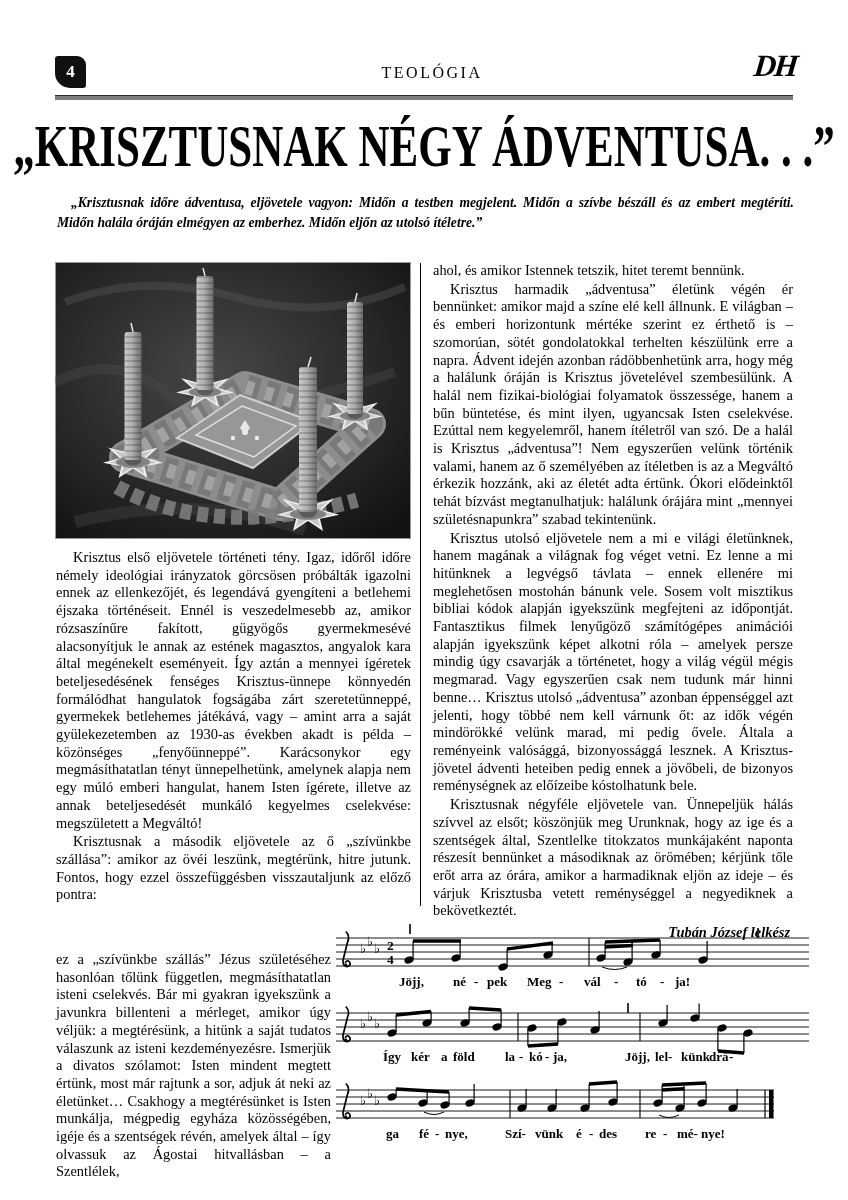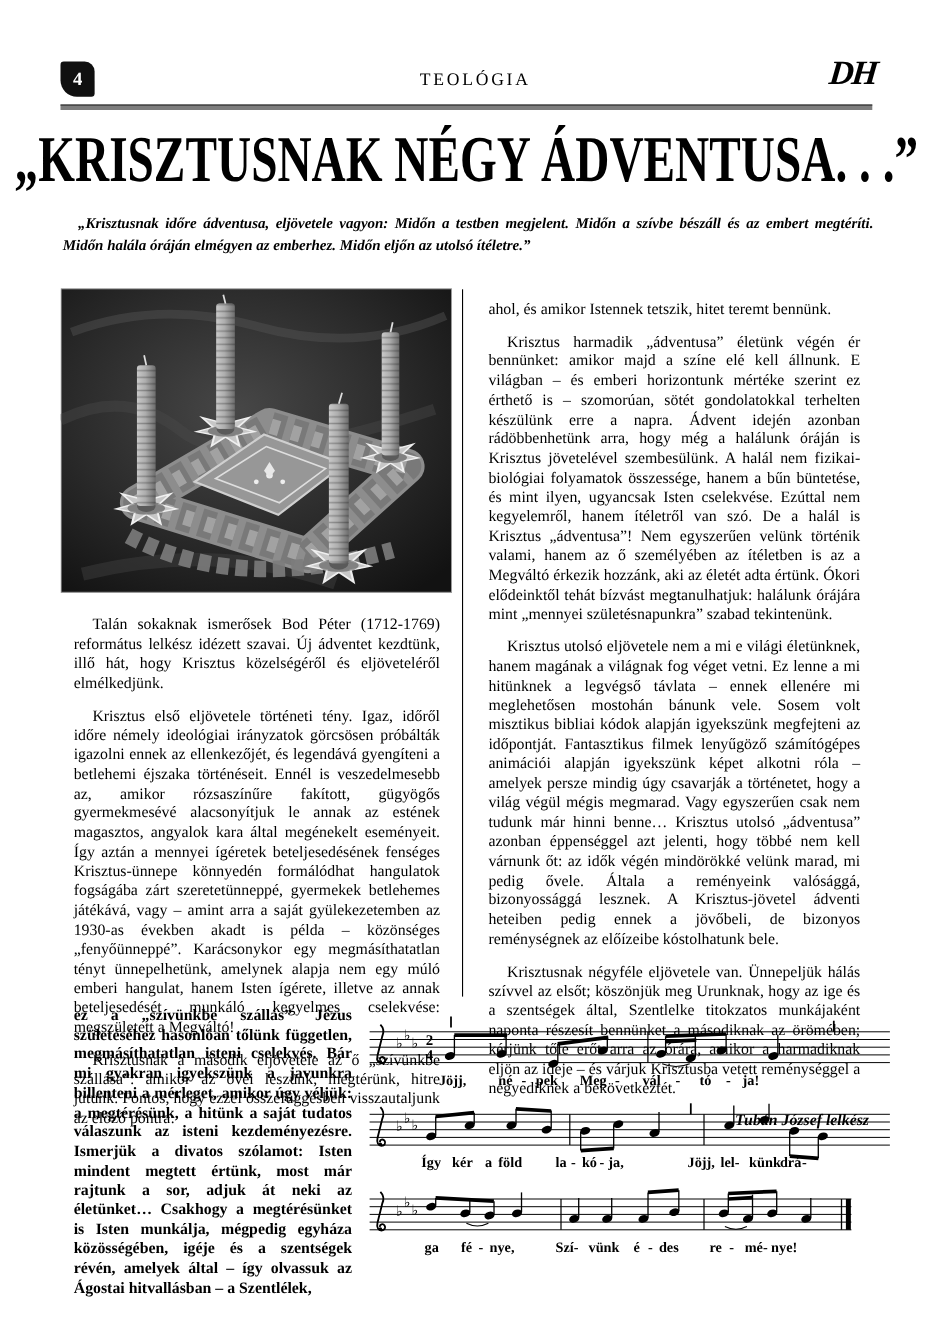--- a/index.html
+++ b/index.html
@@ -12,25 +12,25 @@
   .section-title{left:16px;right:0;top:64px;text-align:center;font-size:16px;letter-spacing:2.5px;}
   .logo{right:52px;top:48px;font-size:31px;font-weight:bold;font-style:italic;
        transform:skewX(-6deg);letter-spacing:-2px;}
   .header-rule{left:55px;width:738px;top:95px;height:4px;background:#7d7d7d;border-top:1px solid #2a2a2a;}
   .main-title{left:0;width:848px;top:112px;text-align:center;font-size:43px;font-weight:bold;
        transform:scale(1.0,1.38);transform-origin:50% 0;letter-spacing:0px;white-space:nowrap;}
   .lede{left:57px;width:737px;top:193px;font-size:13.6px;line-height:1.5;font-weight:bold;
        font-style:italic;text-align:justify;text-indent:14px;}
   .photo{left:55px;top:262px;width:356px;height:277px;}
   .col-left-wide{left:55px;top:548px;width:357px;}
-  .col-left-narrow{left:55px;top:903px;width:277px;font-weight:bold;}
+  .col-left-narrow{left:55px;top:950px;width:277px;}
   .col-right{left:432px;top:261px;width:362px;}
   .divider{left:420px;top:263px;width:1px;height:643px;background:#000;}
   .bodytext{font-size:14.4px;line-height:17.7px;text-align:justify;}
-  .para{margin:12px;}
+  .para{margin:1px;}
   .ind{text-indent:17px;}
   .it{}
   .signature{text-align:right;font-weight:bold;font-style:italic;margin-top:4px;padding-right:4px;}
   .music{left:333px;top:916px;width:480px;height:272px;}
 </style>
 </head>
 <body>
 
 <div class="abs page-number">4</div>
 <div class="abs section-title">TEOLÓGIA</div>
@@ -94,21 +94,20 @@
   <rect x="69.5" y="70" width="17" height="128" rx="3" fill="url(#ribs)"></rect>
   <line x1="78" y1="70" x2="76" y2="61" stroke="#ddd" stroke-width="1.6"></line>
   <use href="#star" transform="translate(253,250) scale(1.35,0.9)"></use>
   <ellipse cx="253" cy="252" rx="18" ry="6" fill="#000" opacity="0.35"></ellipse>
   <rect x="244" y="105" width="18" height="145" rx="3" fill="url(#cG)"></rect>
   <rect x="244" y="105" width="18" height="145" rx="3" fill="url(#ribs)"></rect>
   <line x1="253" y1="105" x2="256" y2="95" stroke="#ddd" stroke-width="1.6"></line>
 </svg>
 
 <div class="abs col-left-wide bodytext">
-    <p class="para ind"><span>Talán sokaknak ismerősek </span><span class="it">Bod Péter</span><span> (1712-1769) református lelkész idézett szavai. Új ádventet kezdtünk, illő hát, hogy Krisztus közelségéről és eljöveteléről elmélkedjünk.</span></p>
     <p class="para ind"><span class="it">Krisztus első eljövetele történeti tény.</span><span> Igaz, időről időre némely ideológiai irányzatok görcsösen próbálták igazolni ennek az ellenkezőjét, és legendává gyengíteni a betlehemi éjszaka történéseit. Ennél is veszedelmesebb az, amikor rózsaszínűre fakított, gügyögős gyermekmesévé alacsonyítjuk le annak az estének magasztos, angyalok kara által megénekelt eseményeit. Így aztán a mennyei ígéretek beteljesedésének fenséges Krisztus-ünnepe könnyedén formálódhat hangulatok fogságába zárt szeretetünneppé, gyermekek betlehemes játékává, vagy – amint arra a saját gyülekezetemben az 1930-as években akadt is példa – közönséges „fenyőünneppé”. Karácsonykor egy megmásíthatatlan tényt ünnepelhetünk, amelynek alapja nem egy múló emberi hangulat, hanem Isten ígérete, illetve az annak beteljesedését munkáló kegyelmes cselekvése: megszületett a Megváltó!</span></p>
     <p class="para ind"><span class="it">Krisztusnak a második eljövetele az ő „szívünkbe szállása”: amikor az övéi leszünk, megtérünk, hitre jutunk.</span><span> Fontos, hogy ezzel összefüggésben visszautaljunk az előző pontra:</span></p>
   </div>
 <div class="abs divider"></div>
 <div class="abs col-right bodytext">
   <div>
       <p class="para"><span>ahol, és amikor Istennek tetszik, hitet teremt bennünk.</span></p>
       <p class="para ind"><span class="it">Krisztus harmadik „ádventusa” életünk végén ér bennünket: amikor majd a színe elé kell állnunk.</span><span> E világban – és emberi horizontunk mértéke szerint ez érthető is – szomorúan, sötét gondolatokkal terhelten készülünk erre a napra. Ádvent idején azonban rádöbbenhetünk arra, hogy még a halálunk óráján is Krisztus jövetelével szembesülünk. A halál nem fizikai-biológiai folyamatok összessége, hanem a bűn büntetése, és mint ilyen, ugyancsak Isten cselekvése. Ezúttal nem kegyelemről, hanem ítéletről van szó. De a halál is Krisztus „ádventusa”! Nem egyszerűen velünk történik valami, hanem az ő személyében az ítéletben is az a Megváltó érkezik hozzánk, aki az életét adta értünk. Ókori elődeinktől tehát bízvást megtanulhatjuk: halálunk órájára mint „mennyei születésnapunkra” szabad tekintenünk.</span></p>
       <p class="para ind"><span class="it">Krisztus utolsó eljövetele nem a mi e világi életünknek, hanem magának a világnak fog véget vetni.</span><span> Ez lenne a mi hitünknek a legvégső távlata – ennek ellenére mi meglehetősen mostohán bánunk vele. Sosem volt misztikus bibliai kódok alapján igyekszünk megfejteni az időpontját. Fantasztikus filmek lenyűgöző számítógépes animációi alapján igyekszünk képet alkotni róla – amelyek persze mindig úgy csavarják a történetet, hogy a világ végül mégis megmarad. Vagy egyszerűen csak nem tudunk már hinni benne… Krisztus utolsó „ádventusa” azonban éppenséggel azt jelenti, hogy többé nem kell várnunk őt: az idők végén mindörökké velünk marad, mi pedig ővele. Általa a reményeink valósággá, bizonyossággá lesznek. A Krisztus-jövetel ádventi heteiben pedig ennek a jövőbeli, de bizonyos reménységnek az előízeibe kóstolhatunk bele.</span></p>
       <p class="para ind"><span>Krisztusnak négyféle eljövetele van. Ünnepeljük hálás szívvel az elsőt; köszönjük meg Urunknak, hogy az ige és a szentségek által, Szentlelke titokzatos munkájaként naponta részesít bennünket a másodiknak az örömében; kérjünk tőle erőt arra az órára, amikor a harmadiknak eljön az ideje – és várjuk Krisztusba vetett reménységgel a negyediknek a bekövetkeztét.</span></p>

